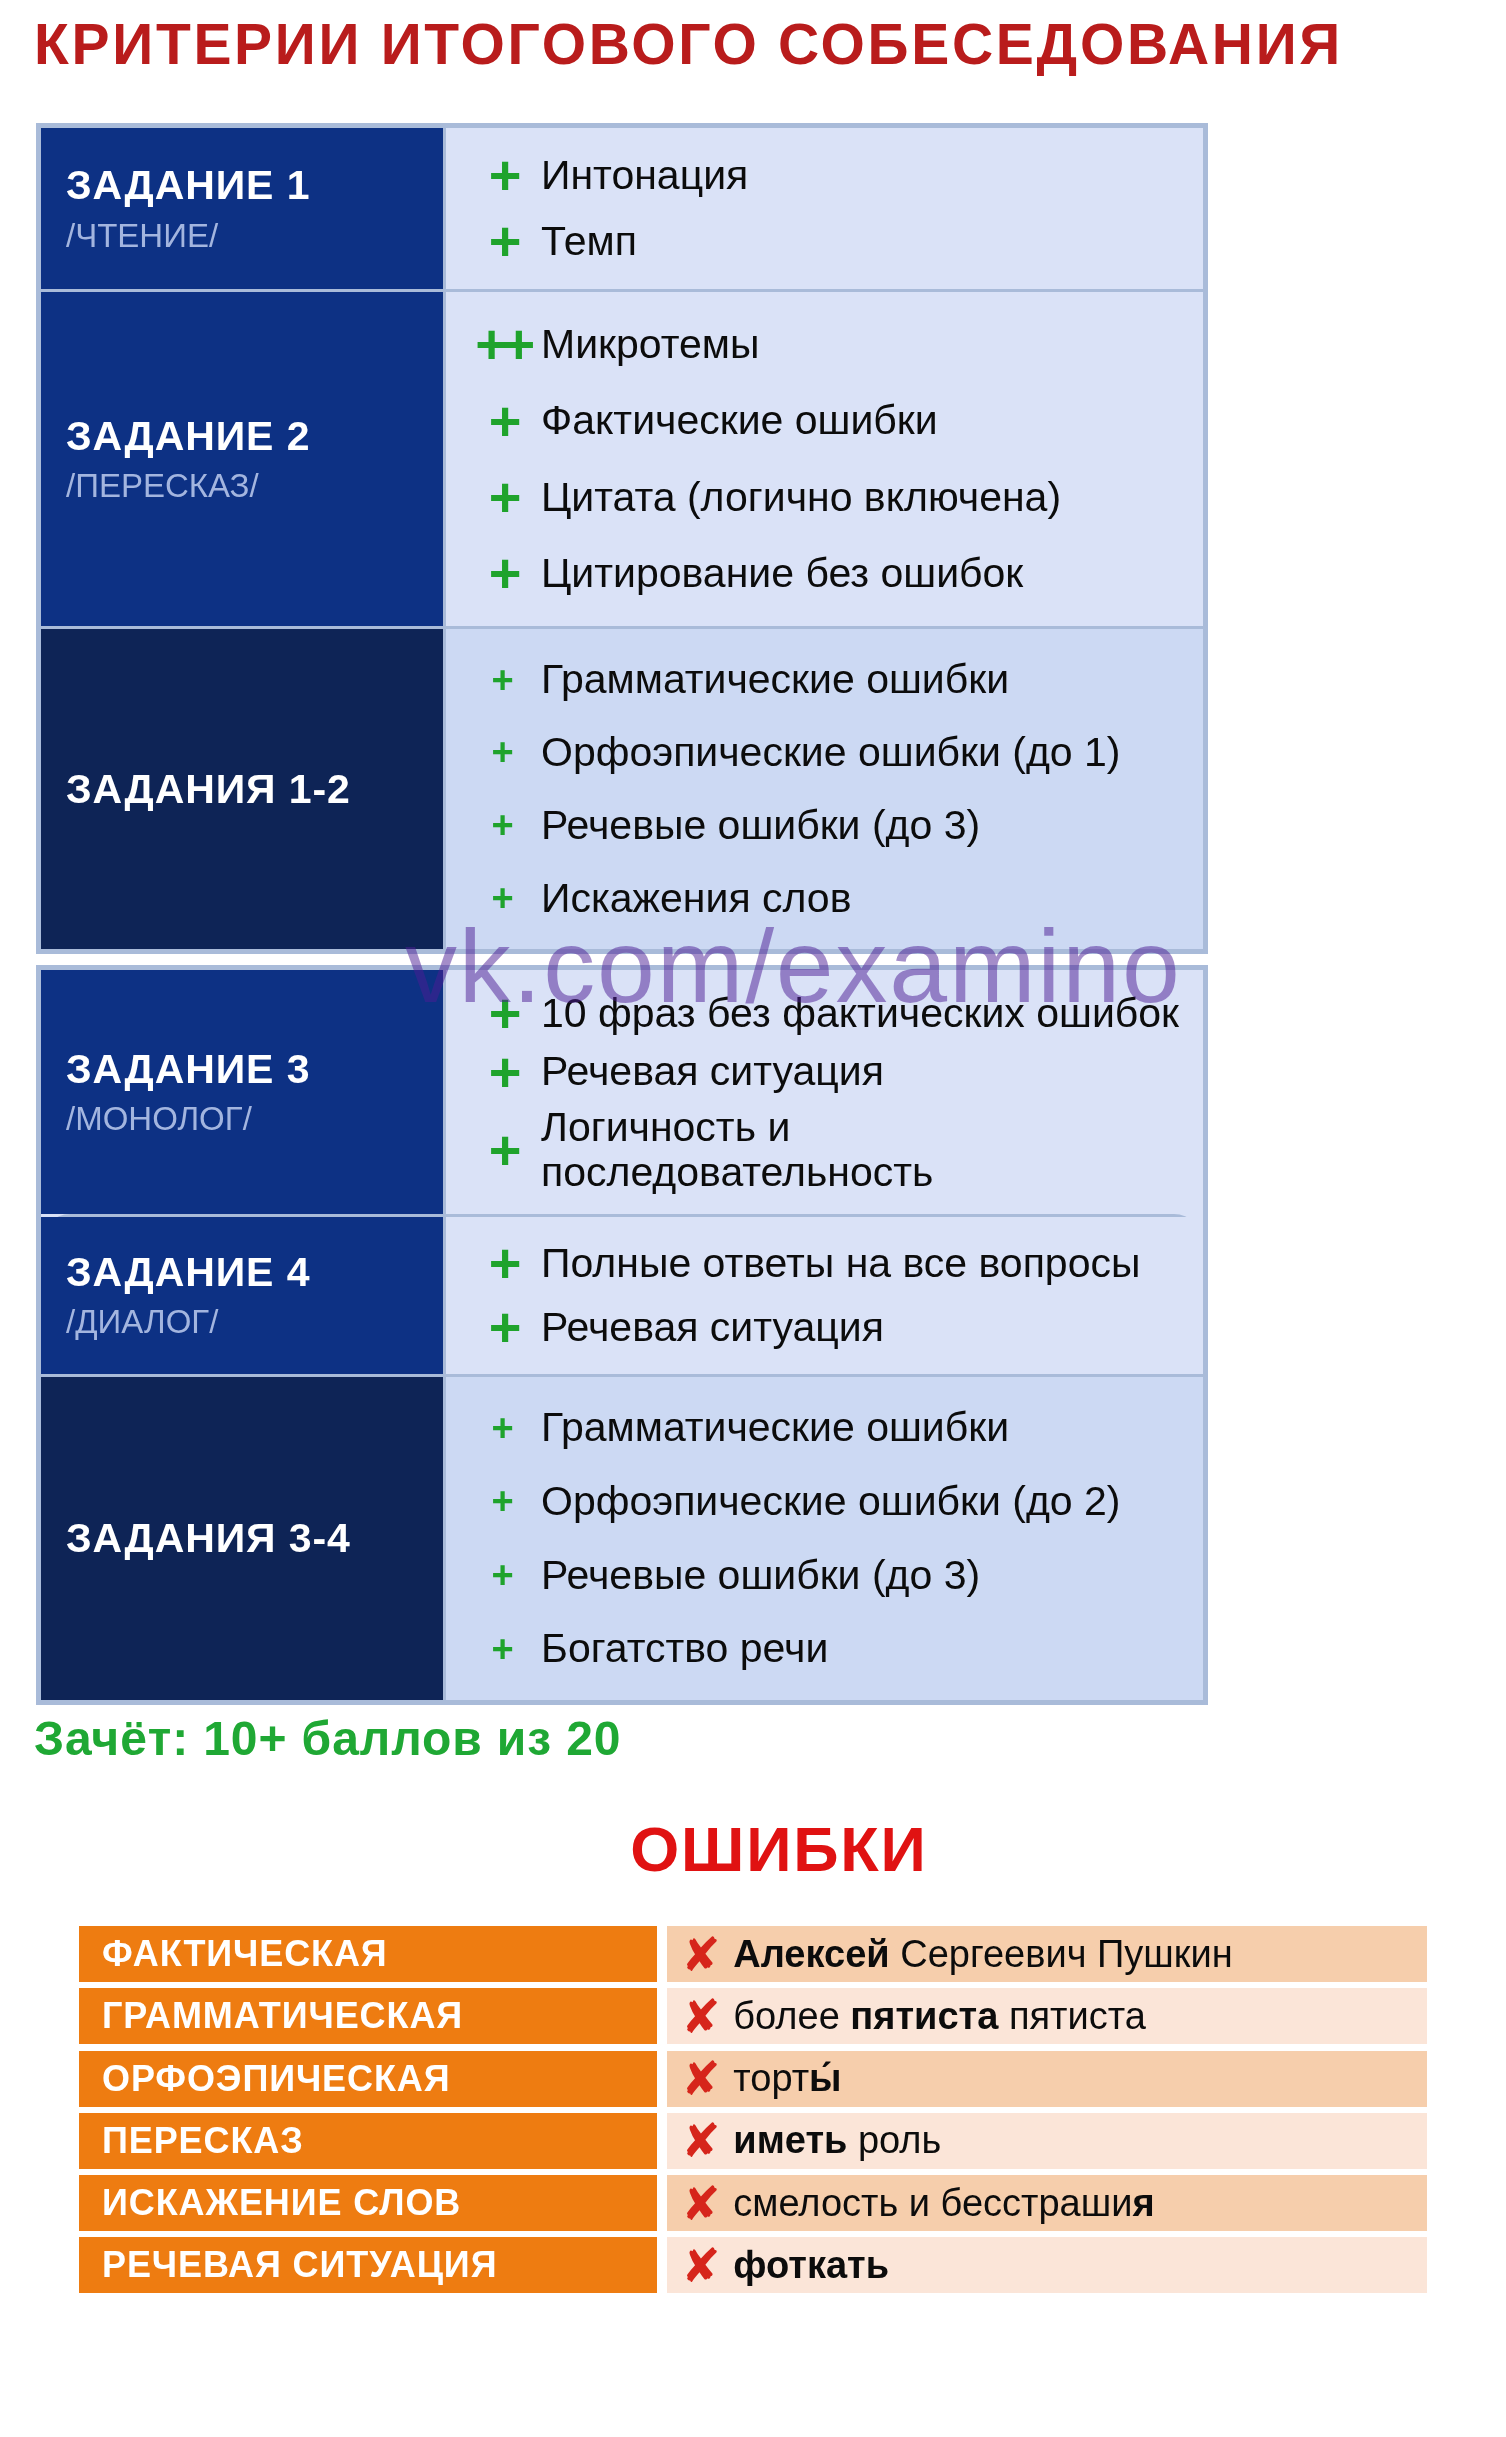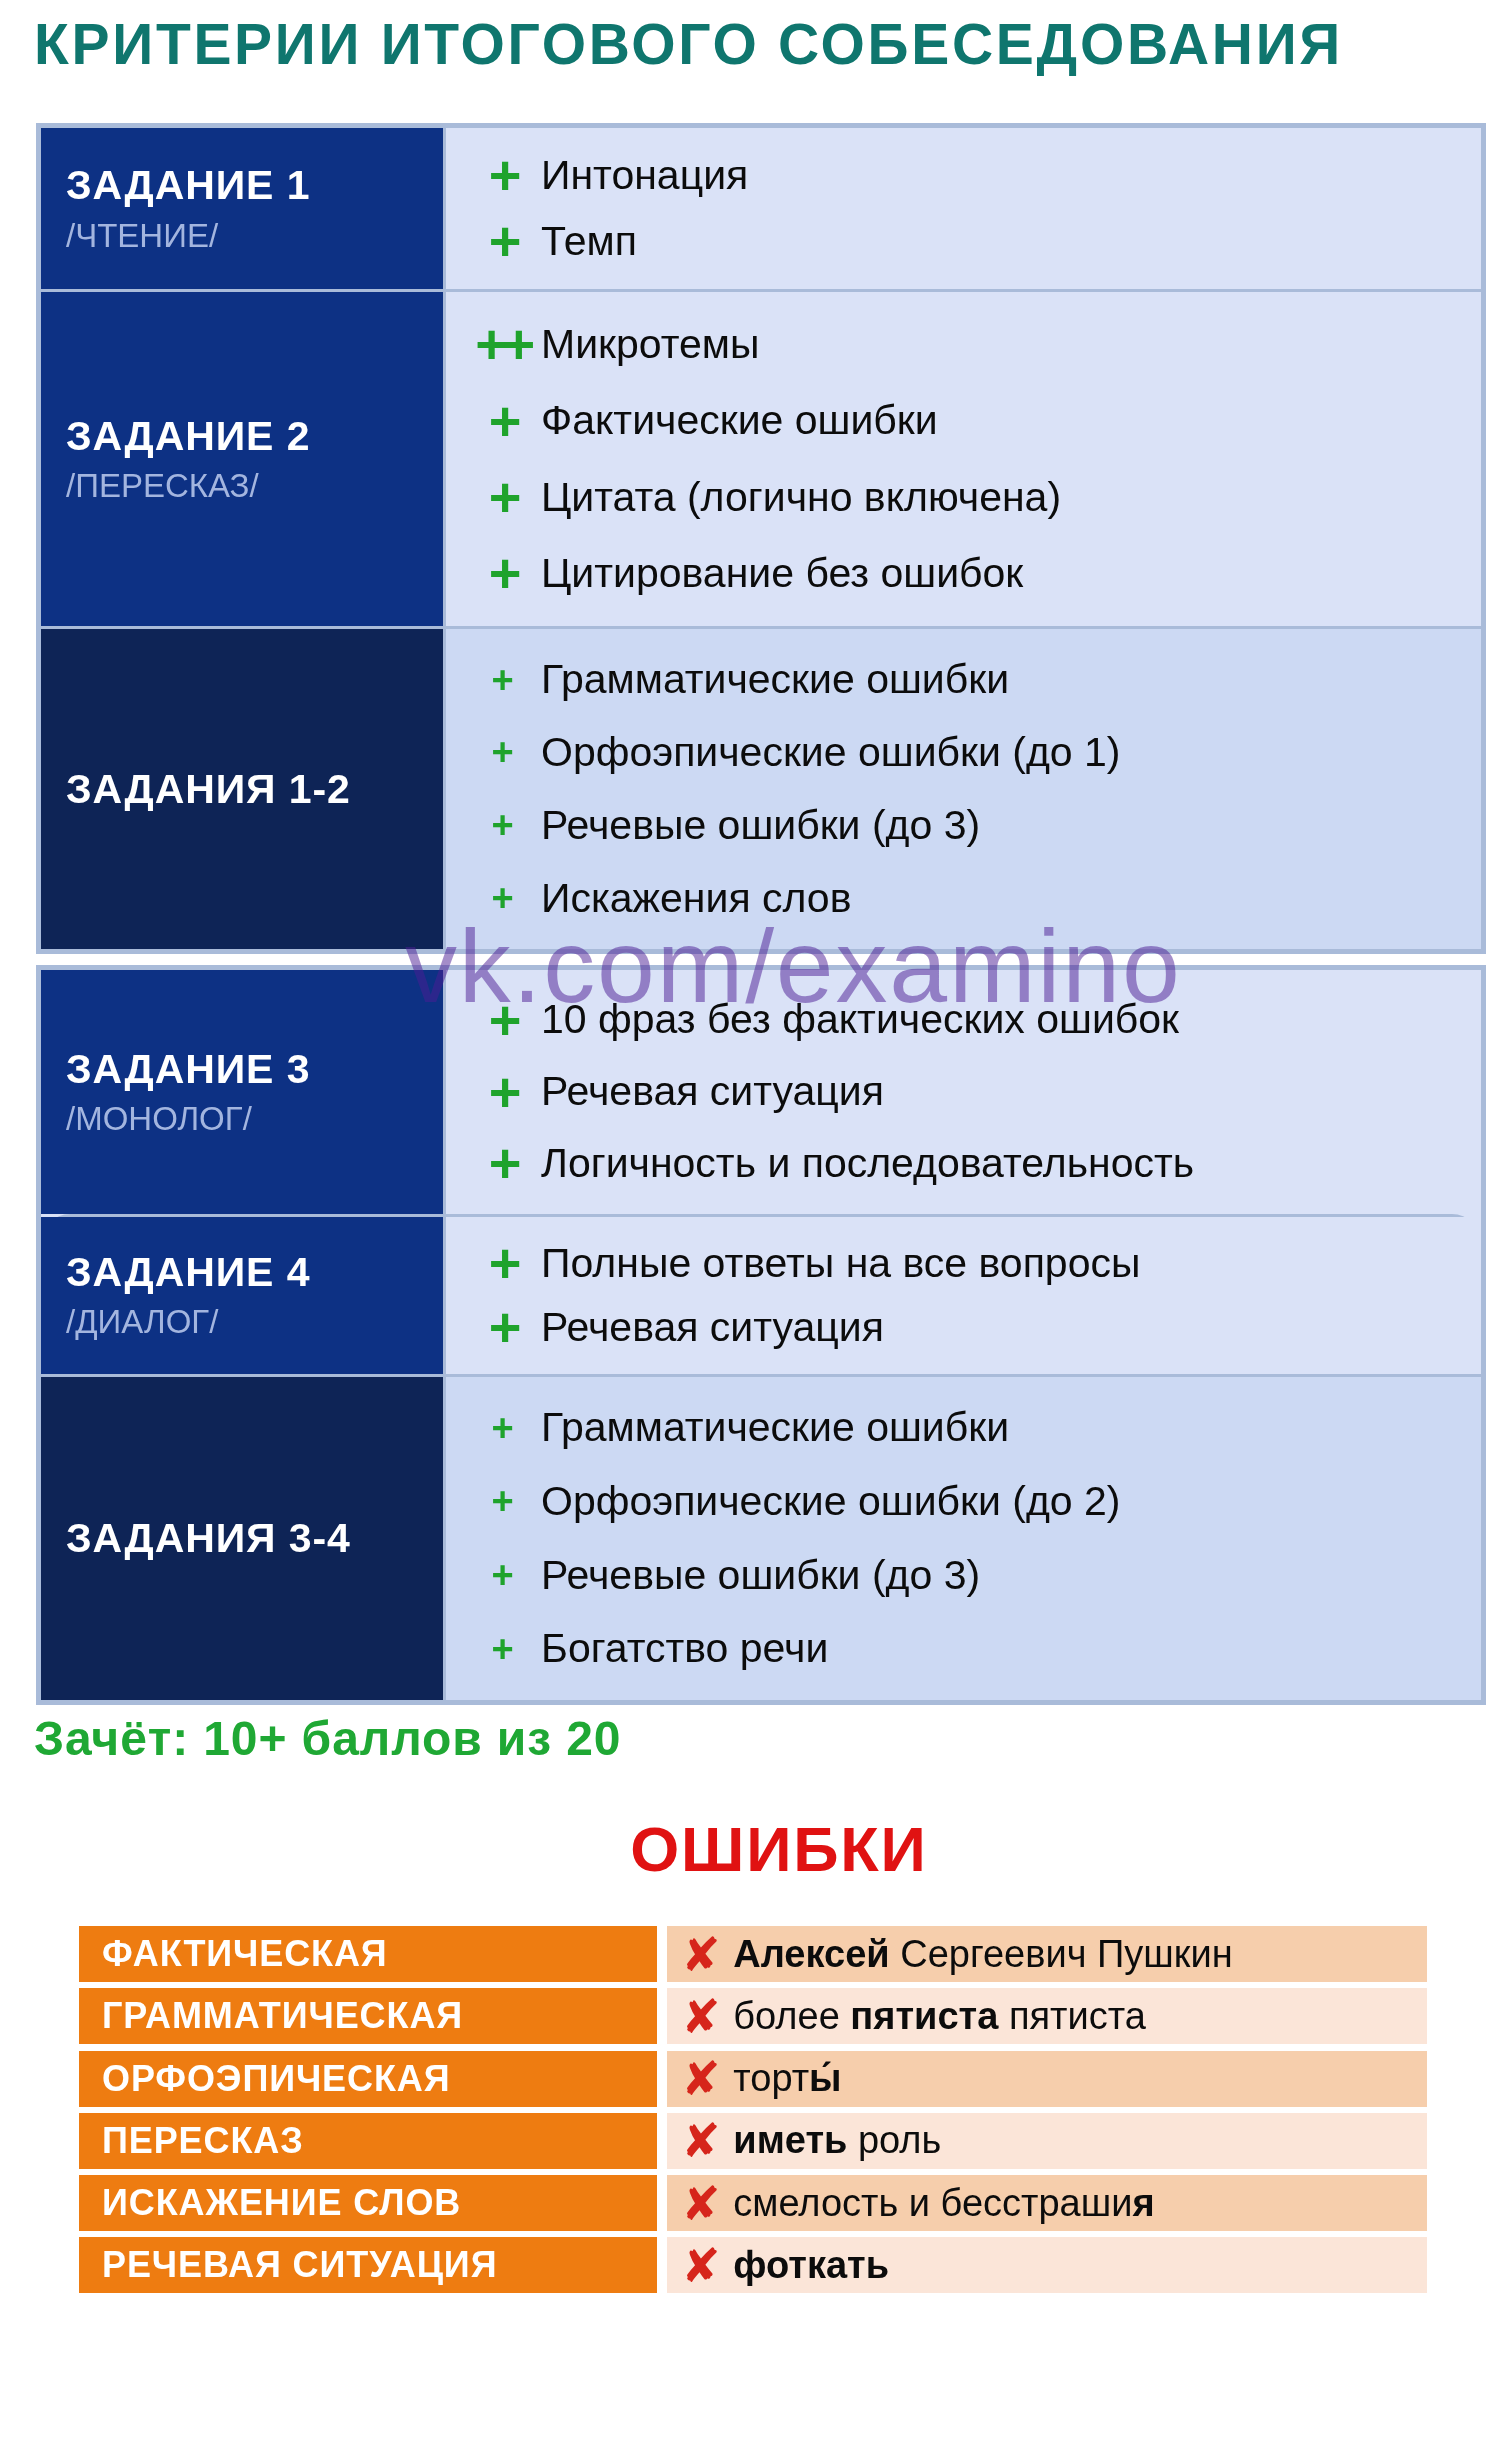--- a/index.html
+++ b/index.html
@@ -1,23 +1,23 @@
 <!DOCTYPE html>
 <html style="font-size:14.3px"><head>
 <meta charset="utf-8">
 <style>
   * { margin:0; padding:0; box-sizing:border-box; }
   body { font-family:"Liberation Sans","DejaVu Sans",sans-serif; background:#ffffff; }
   .page { position:relative; width:1506px; height:2438px; background:#fff; overflow:hidden; }
 
   .title { position:absolute; left:34px; top:10.8px; font-size:57px; font-weight:800;
-           letter-spacing:2.7px; color:#0f766e; white-space:nowrap; }
+           letter-spacing:2.7px; color:#b91c1c; white-space:nowrap; }
 
   
-  .ctable { position:absolute; left:36px; top:123px; width:1450px; }
+  .ctable { position:absolute; left:36px; top:123px; width:1172px; }
   .block { border:5.4px solid #A9BBD9; background:#DAE2F7; }
   .block-b { margin-top:10.8px; }
   .crow { display:flex; width:100%; }
   .crow + .crow { border-top:3.6px solid #A9BBD9; }
   .task-cell { width:405px; flex:0 0 405px; background:#0D3184; color:#fff;
                display:flex; flex-direction:column; justify-content:center;
                padding-left:25px; border-right:3.6px solid #A9BBD9; }
   .combo .task-cell { background:#0E2456; }
   .task-name { font-size:41px; font-weight:700; letter-spacing:0.9px; }
   .task-sub { font-size:33px; font-weight:400; color:#A3B5DF; margin-top:7.2px; }

